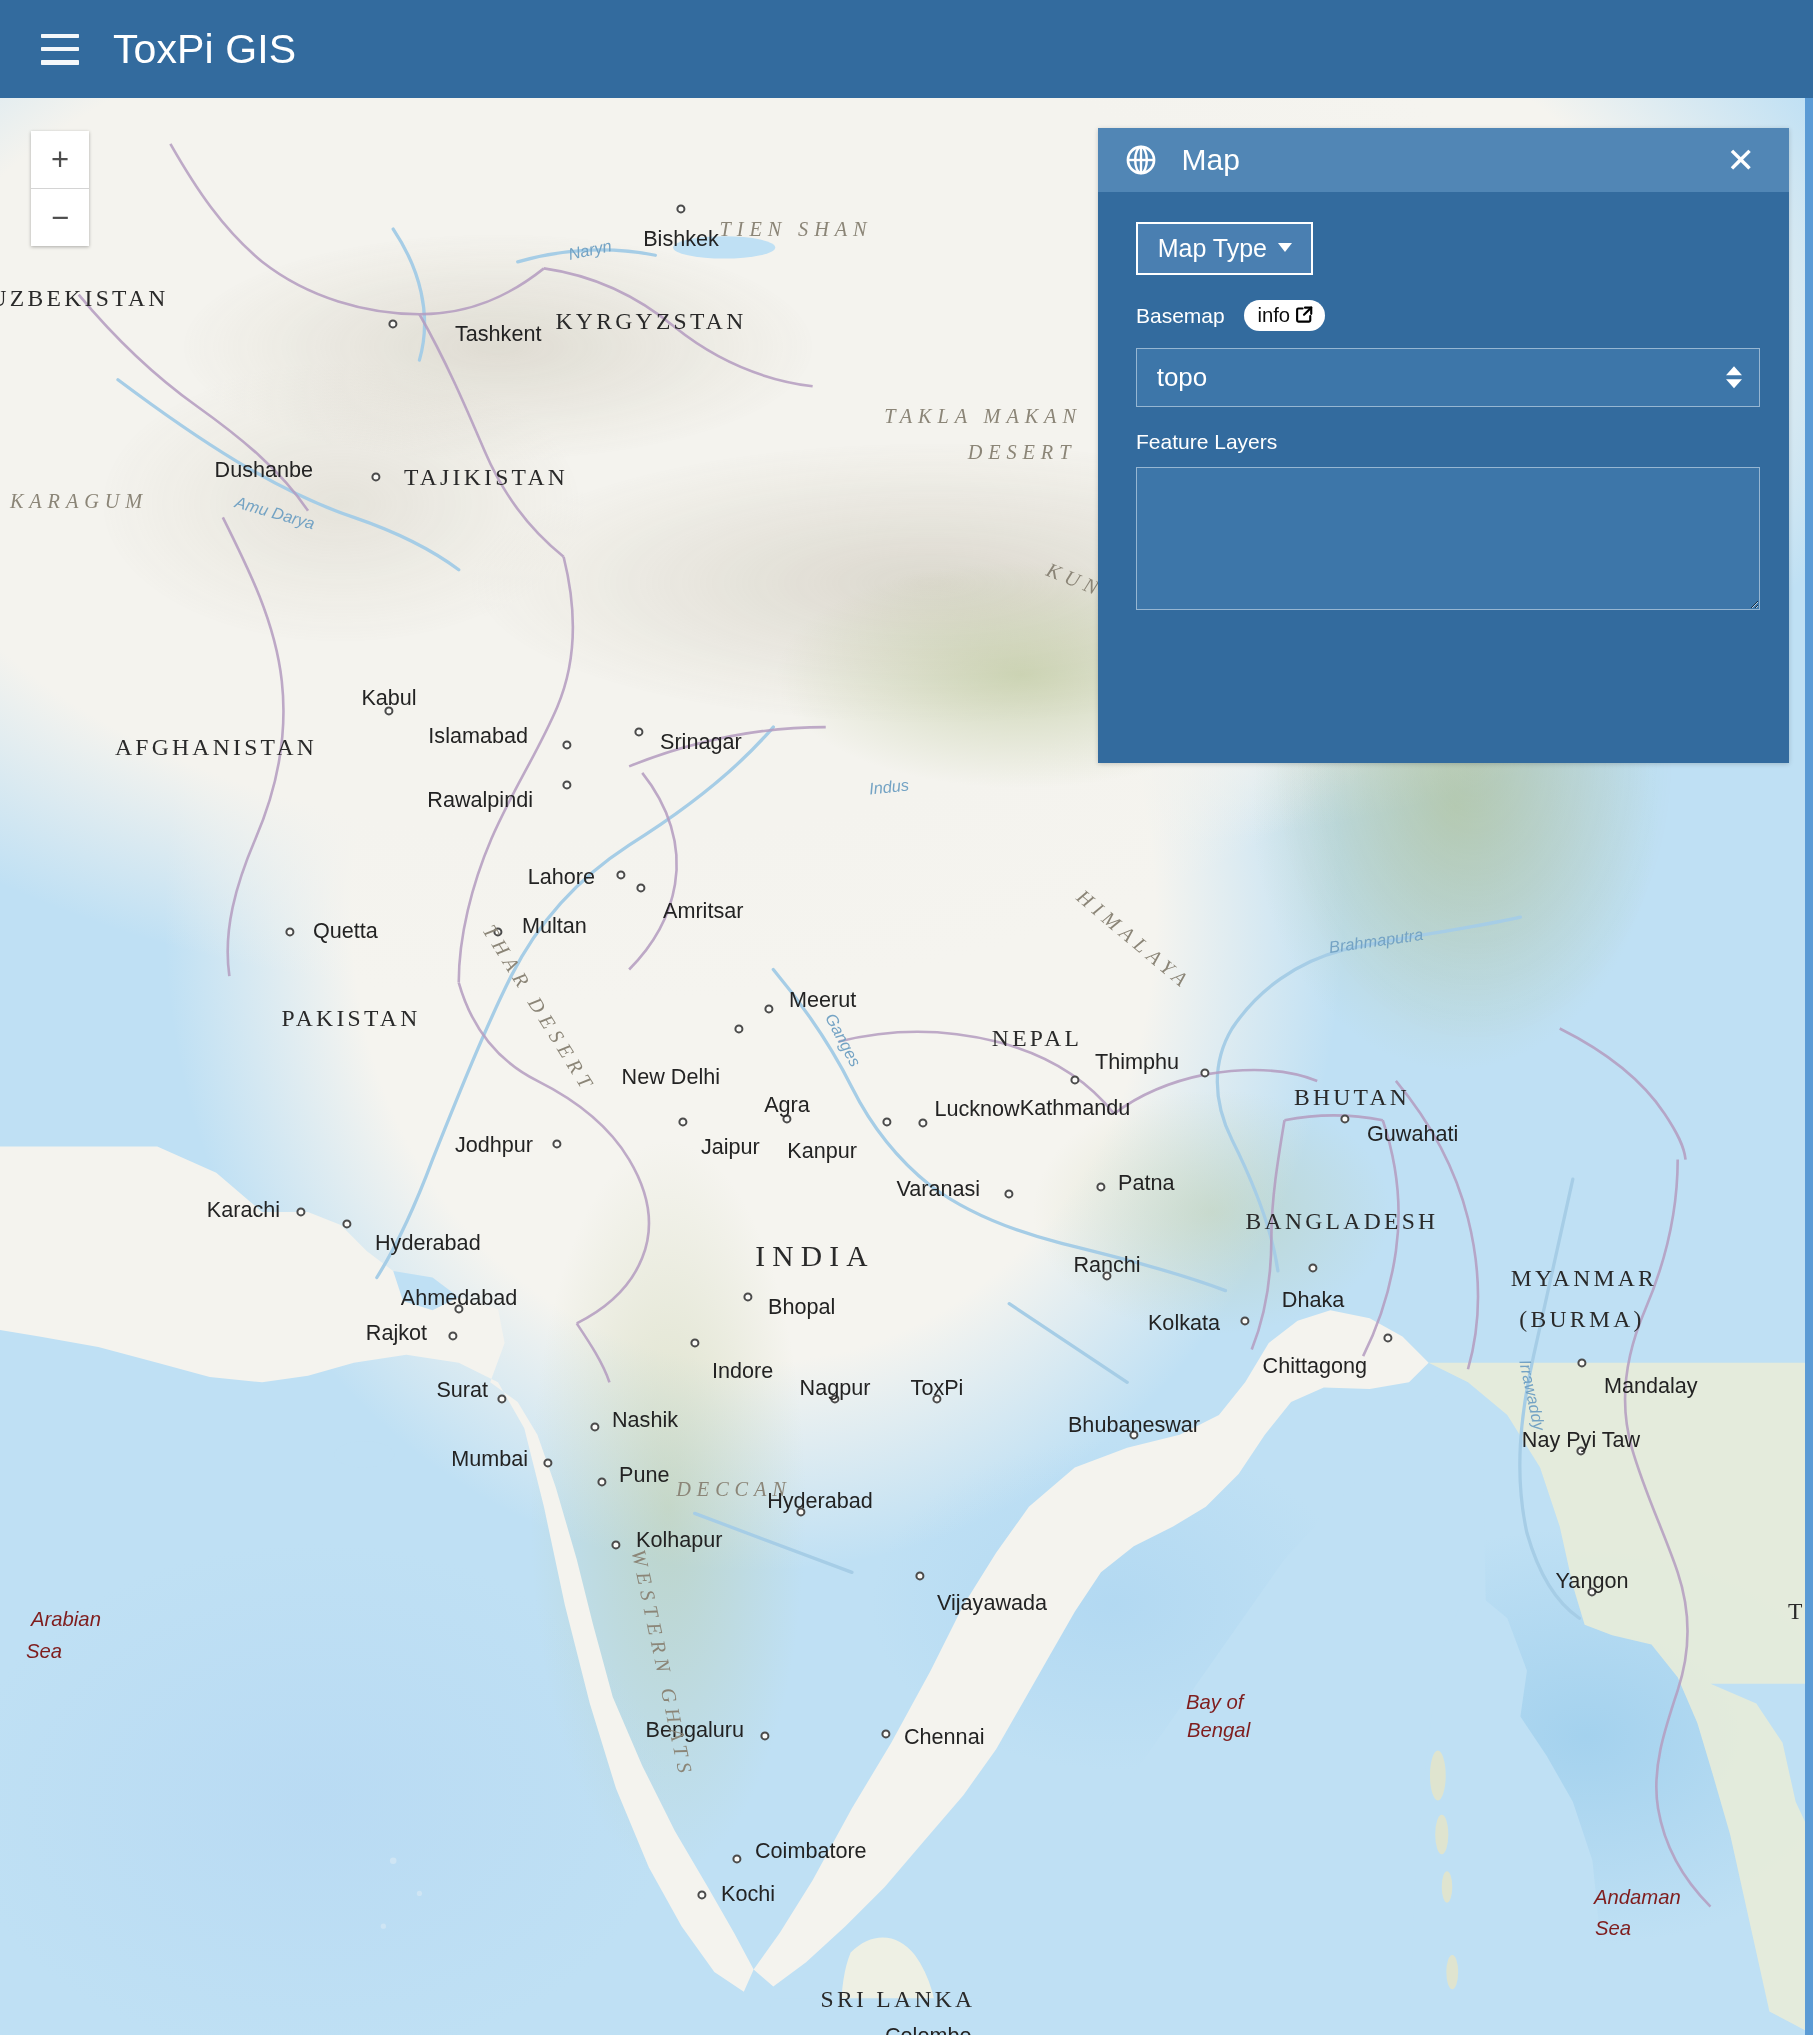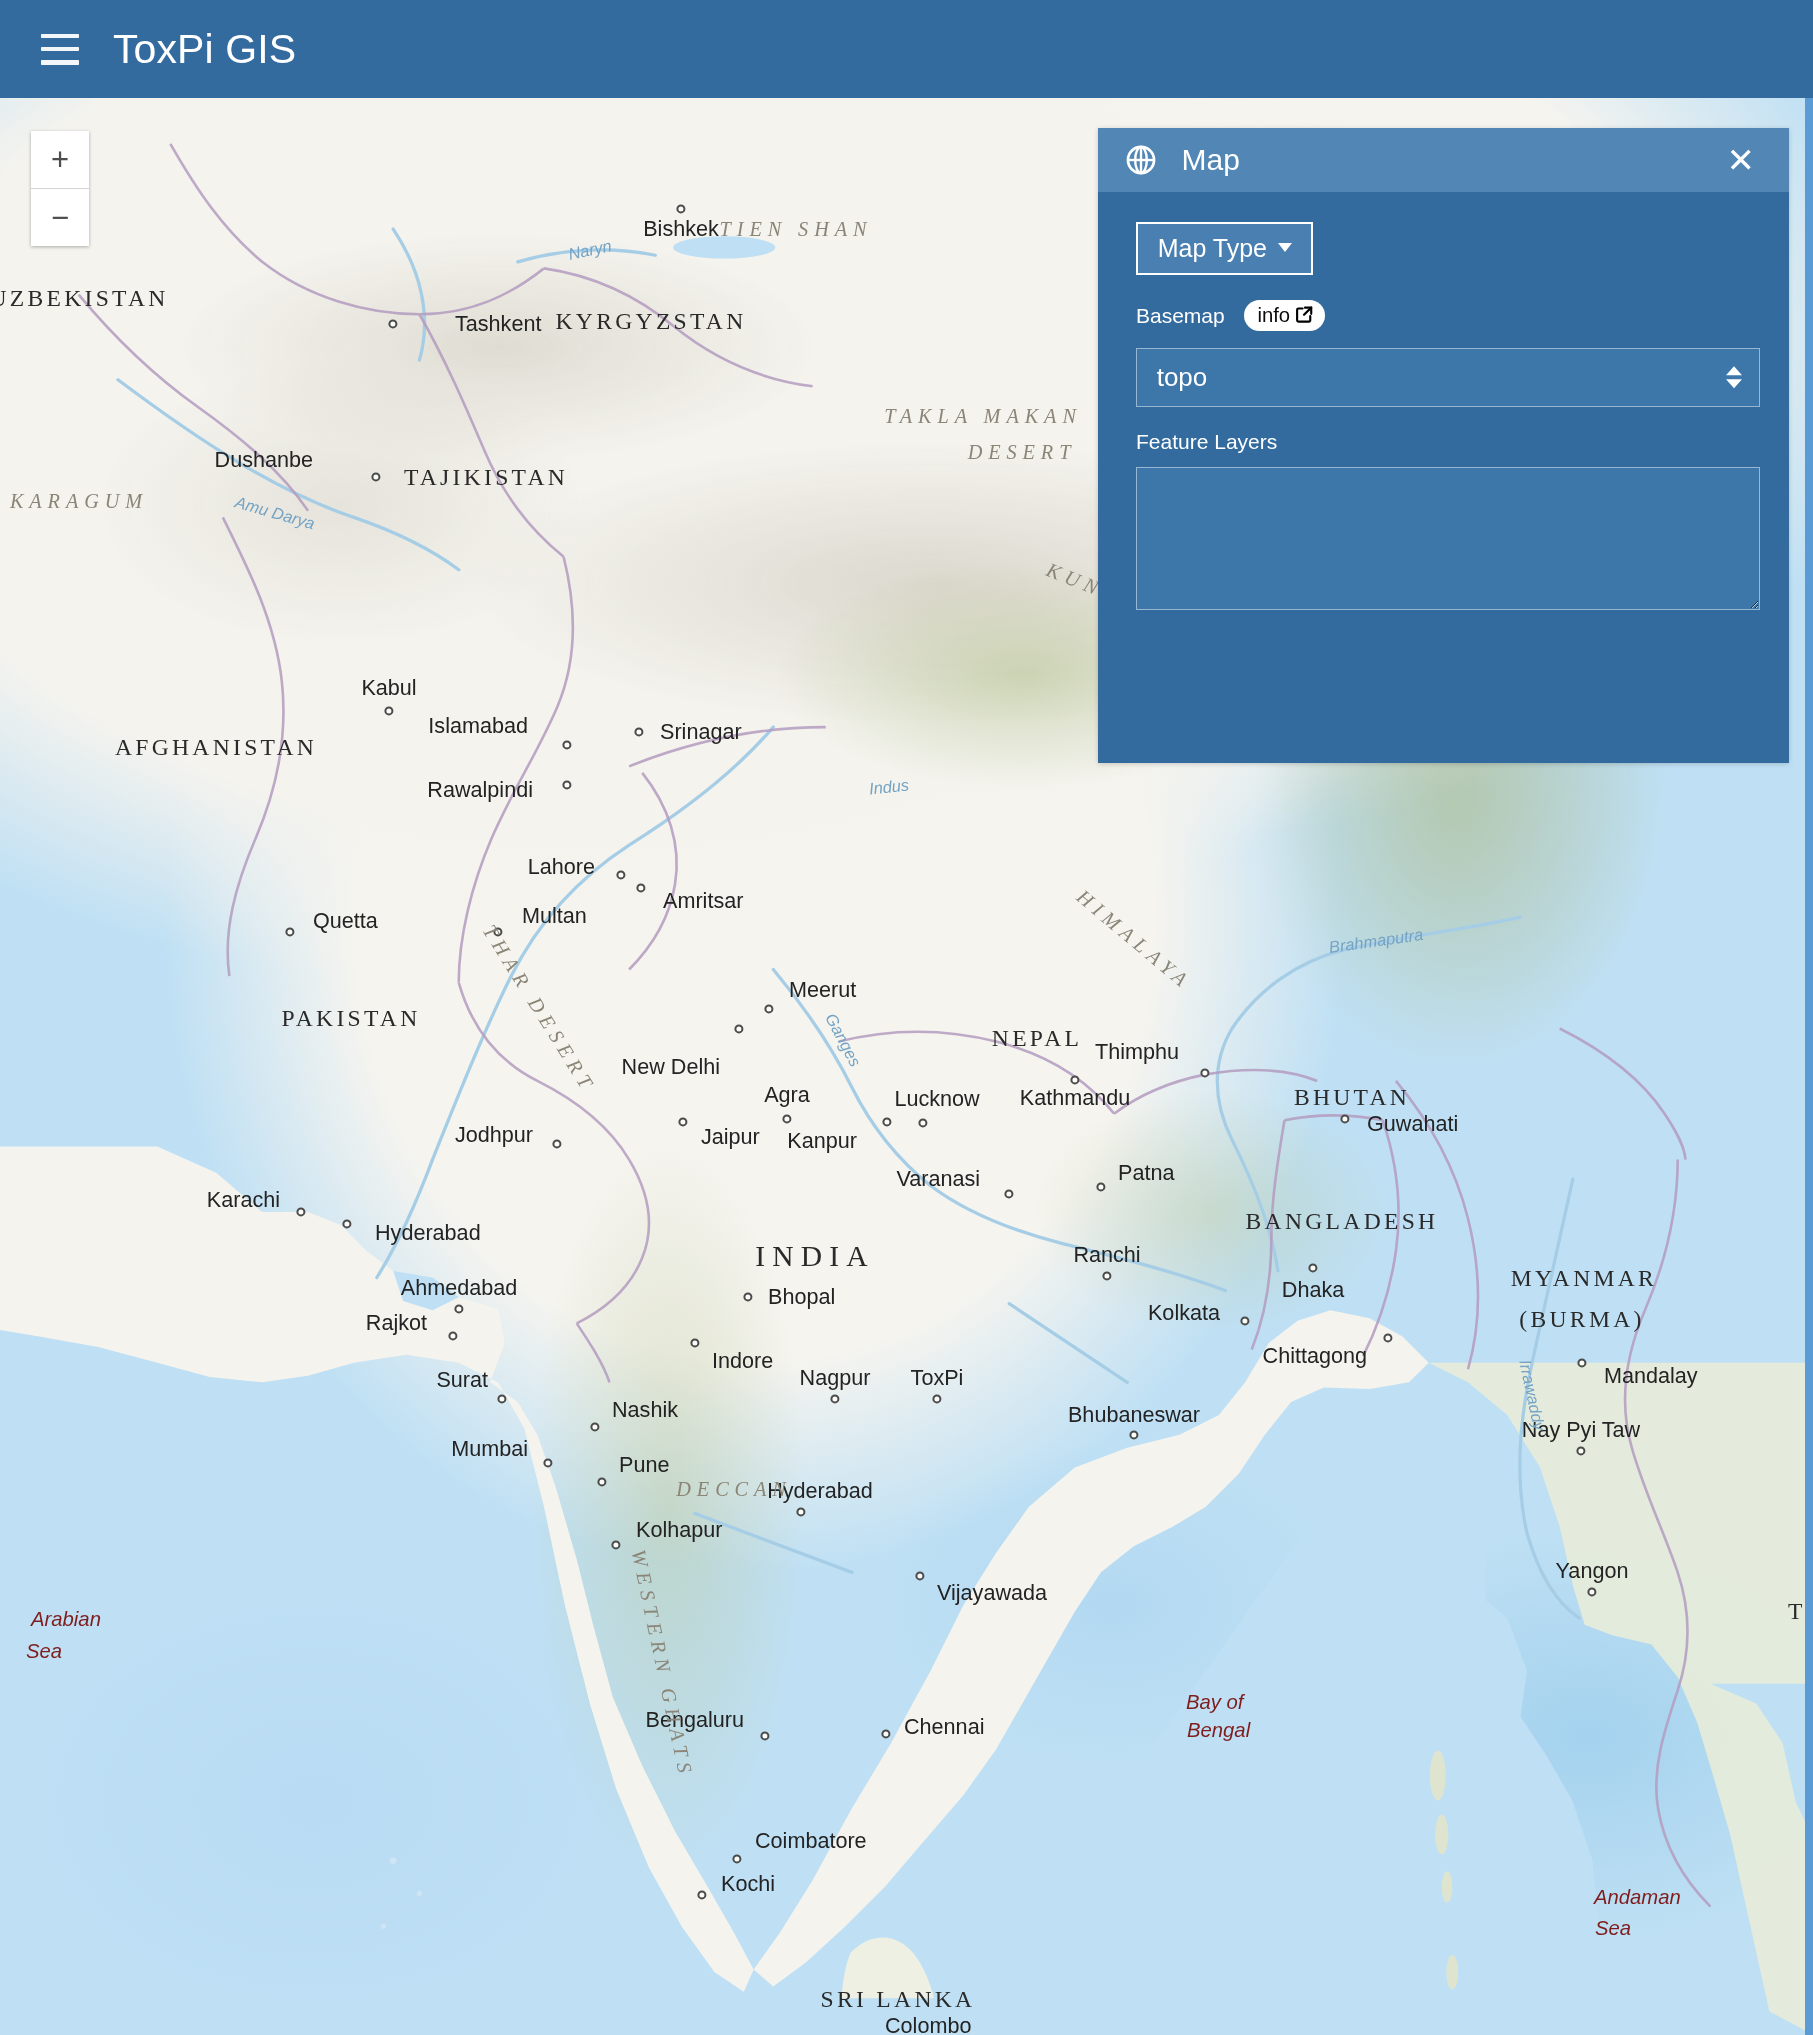--- a/index.html
+++ b/index.html
@@ -93,20 +93,21 @@
     position: absolute;
     white-space: nowrap;
     pointer-events: none;
     font-family: "Liberation Serif", serif;
     transform: translate(-50%, -50%);
   }
   .lbl.city {
     font-family: "Liberation Sans", sans-serif;
     font-size: 21.6px;
     color: #232323;
+    margin-top: 10px;
   }
   .lbl.country {
     font-family: "Liberation Serif", serif;
     font-size: 23.6px;
     color: #2a2a2a;
     letter-spacing: 3.3px;
   }
   .lbl.country.big { font-size: 29.5px; letter-spacing: 7.2px; }
   .lbl.region {
     font-family: "Liberation Serif", serif;
@@ -476,21 +477,21 @@
           <div class="lbl city" style="left: 280px; top: 1102px; transform: translate(-100%, -50%);">Karachi</div>
           <div class="city-dot" style="left: 347px; top: 1126px;"></div>
           <div class="lbl city" style="left: 375px; top: 1135px; transform: translate(0px, -50%);">Hyderabad</div>
           <div class="city-dot" style="left: 557px; top: 1046px;"></div>
           <div class="lbl city" style="left: 533px; top: 1037px; transform: translate(-100%, -50%);">Jodhpur</div>
           <div class="city-dot" style="left: 683px; top: 1024px;"></div>
           <div class="lbl city" style="left: 701px; top: 1039px; transform: translate(0px, -50%);">Jaipur</div>
           <div class="city-dot" style="left: 787px; top: 1021px;"></div>
           <div class="lbl city" style="left: 787px; top: 997px;">Agra</div>
           <div class="city-dot" style="left: 923px; top: 1025px;"></div>
-          <div class="lbl city" style="left: 937px; top: 1001px;">Lucknow</div>
+          <div class="lbl city" style="left: 977px; top: 1001px;">Lucknow</div>
           <div class="city-dot" style="left: 887px; top: 1024px;"></div>
           <div class="lbl city" style="left: 857px; top: 1043px; transform: translate(-100%, -50%);">Kanpur</div>
           <div class="city-dot" style="left: 1009px; top: 1096px;"></div>
           <div class="lbl city" style="left: 980px; top: 1081px; transform: translate(-100%, -50%);">Varanasi</div>
           <div class="city-dot" style="left: 1101px; top: 1089px;"></div>
           <div class="lbl city" style="left: 1118px; top: 1075px; transform: translate(0px, -50%);">Patna</div>
           <div class="city-dot" style="left: 1075px; top: 982px;"></div>
           <div class="lbl city" style="left: 1075px; top: 1000px;">Kathmandu</div>
           <div class="city-dot" style="left: 1205px; top: 975px;"></div>
           <div class="lbl city" style="left: 1137px; top: 954px;">Thimphu</div>

